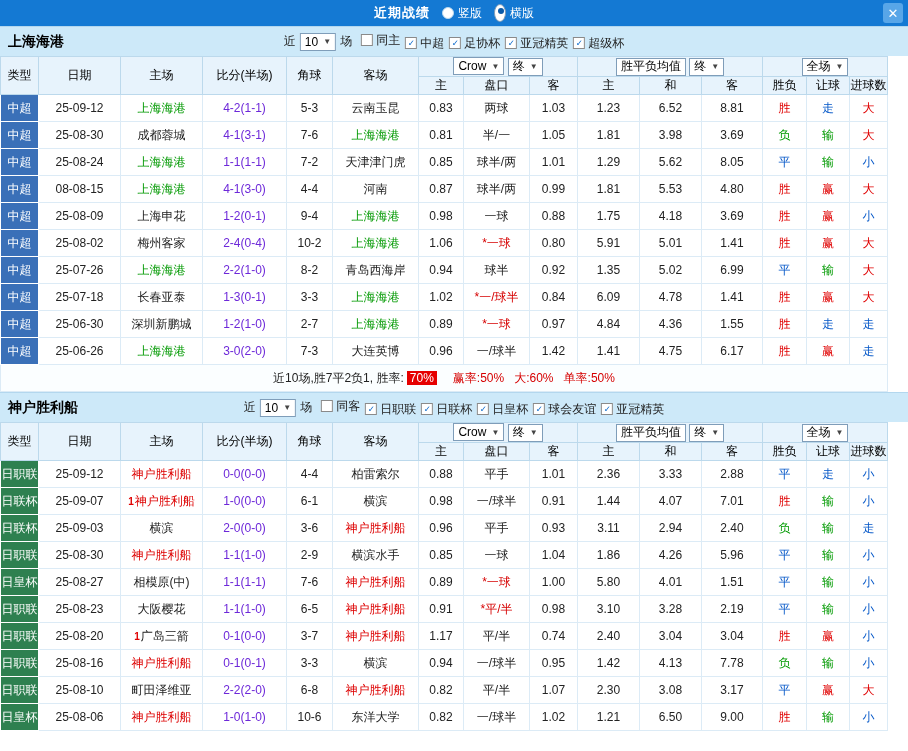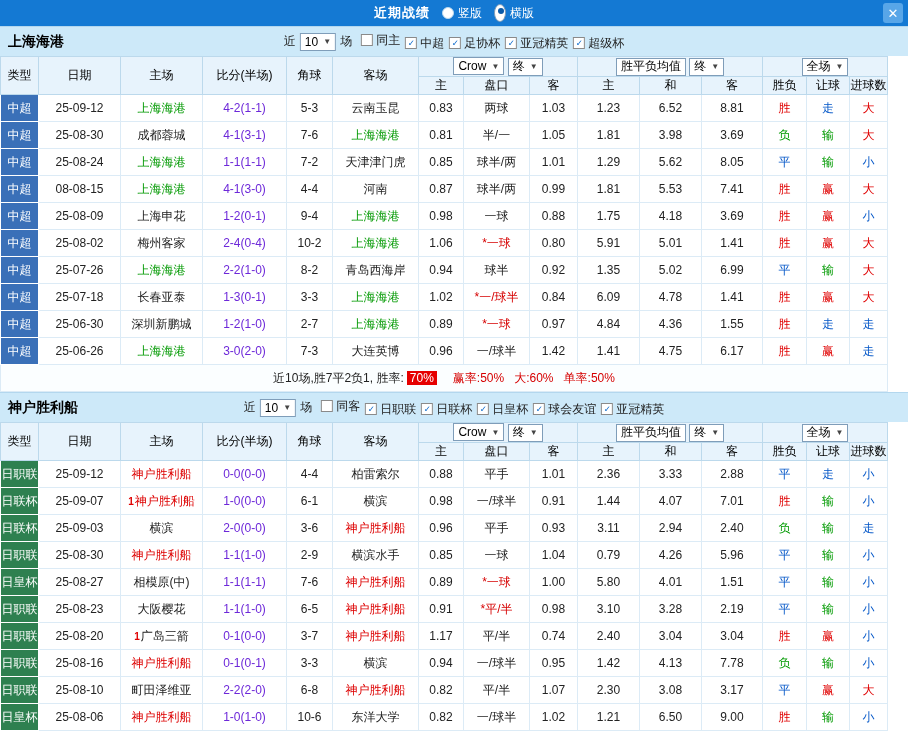--- a/index.html
+++ b/index.html
@@ -212,21 +212,21 @@
             <td>08-08-15</td>
             <td class="team"><span style="color: rgb(0, 153, 0);">上海海港</span></td>
             <td class="score">4-1(3-0)</td>
             <td>4-4</td>
             <td class="team"><span>河南</span></td>
             <td>0.87</td>
             <td class="line">球半/两</td>
             <td>0.99</td>
             <td>1.81</td>
             <td>5.53</td>
-            <td>7.41</td>
+            <td>4.80</td>
             <td class="rr">胜</td>
             <td class="rr">赢</td>
             <td class="rr">大</td>
           </tr>
           <tr>
             <td class="type" style="background: rgb(58, 112, 184);">中超</td>
             <td>25-08-09</td>
             <td class="team"><span>上海申花</span></td>
             <td class="score">1-2(0-1)</td>
             <td>9-4</td>
@@ -488,21 +488,21 @@
           <tr>
             <td class="type" style="background: rgb(46, 128, 80);">日职联</td>
             <td>25-08-30</td>
             <td class="team"><span style="color: rgb(221, 0, 0);">神户胜利船</span></td>
             <td class="score">1-1(1-0)</td>
             <td>2-9</td>
             <td class="team"><span>横滨水手</span></td>
             <td>0.85</td>
             <td class="line">一球</td>
             <td>1.04</td>
-            <td>0.79</td>
+            <td>1.86</td>
             <td>4.26</td>
             <td>5.96</td>
             <td class="rb">平</td>
             <td class="rg">输</td>
             <td class="rb">小</td>
           </tr>
           <tr>
             <td class="type" style="background: rgb(46, 128, 80);">日皇杯</td>
             <td>25-08-27</td>
             <td class="team"><span>相模原(中)</span></td>

